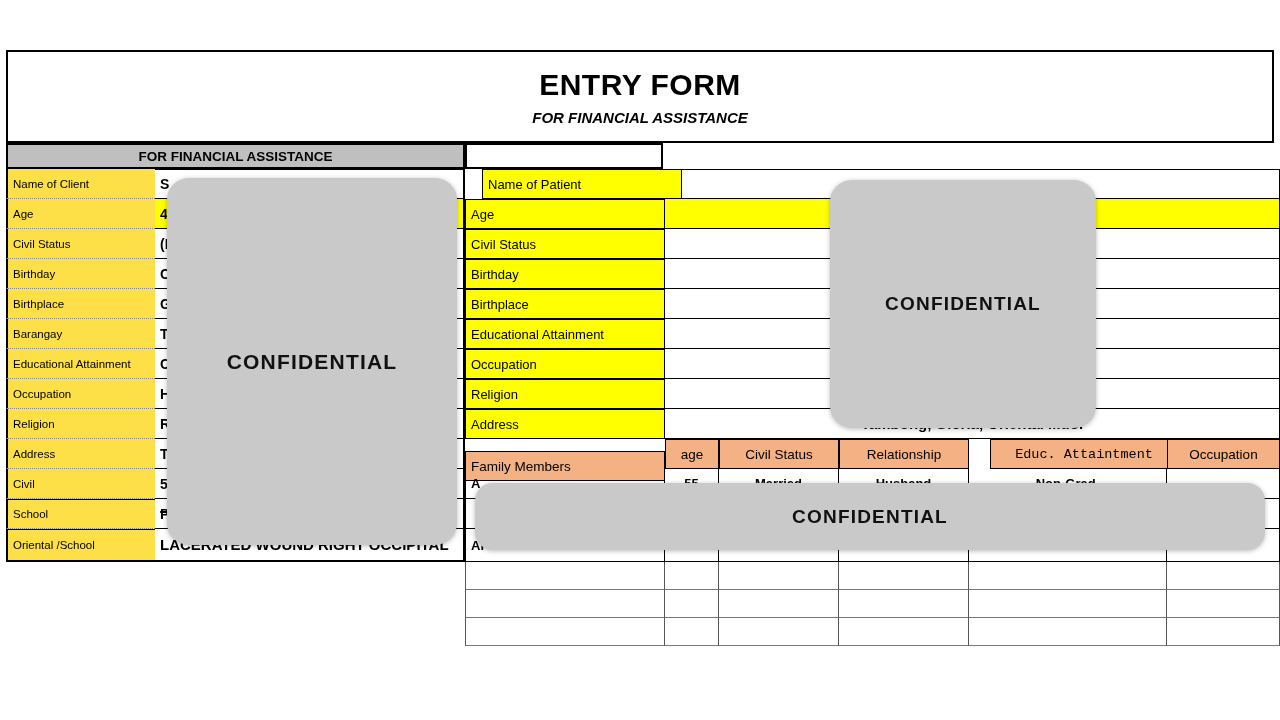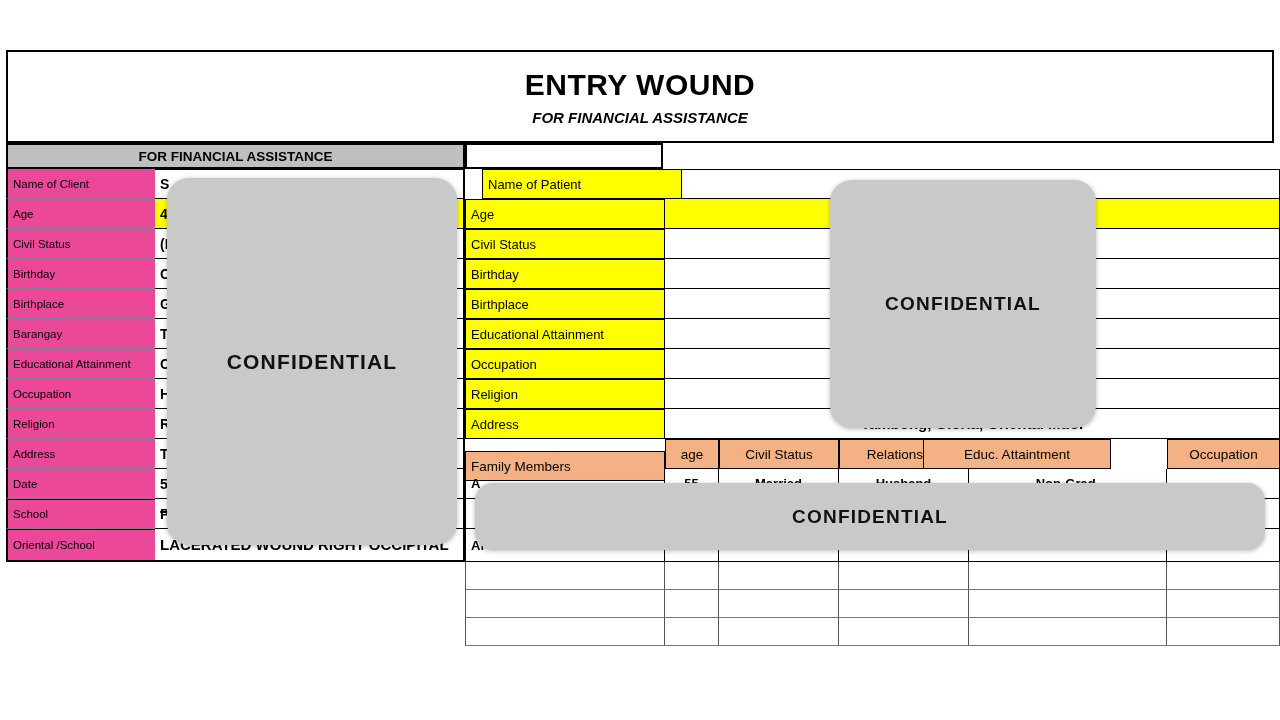--- a/index.html
+++ b/index.html
@@ -12,21 +12,21 @@
   .title-block{left:6px;top:50px;width:1268px;height:93px;border:2.5px solid #000;text-align:center;}
   .title-main{font-size:30px;font-weight:bold;letter-spacing:.5px;margin-top:16px;}
   .title-sub{font-size:15px;font-weight:bold;font-style:italic;margin-top:7px;}
   
   .sec{top:143px;height:26px;justify-content:center;font-weight:bold;font-size:13.5px;
        border:2px solid #000;}
   .sec-gray{left:6px;width:459px;background:#BFBFBF;}
   .sec-blank{left:465px;width:198px;background:#fff;}
   .sec-green{left:663px;width:617px;background:#00B050;}
   
-  .lbl{left:6px;width:149px;background:#ec4899;border-left:2px solid #000;
+  .lbl{left:6px;width:149px;background:#fde047;border-left:2px solid #000;
        border-bottom:1px dotted #888;font-size:11.5px;}
   .val{left:155px;width:310px;border-right:2.5px solid #000;border-bottom:1.5px solid #000;
        font-weight:bold;font-size:14px;}
   .val-yellow{background:#FFFF00;}
   
   .mid{left:465px;width:200px;background:#FFFF00;border:1.5px solid #000;font-size:13px;}
   
   .rval{left:665px;width:615px;border-bottom:1.5px solid #000;border-right:1px solid #000;
         font-weight:bold;font-size:15px;justify-content:center;}
   .rval-yellow{background:#FFFF00;}
@@ -45,38 +45,38 @@
   .confid-left{left:167px;top:178px;width:290px;height:367px;font-size:21px;}
   .confid-right{left:830px;top:180px;width:266px;height:248px;font-size:19px;}
   .confid-bottom{left:475px;top:483px;width:790px;height:67px;font-size:19px;border-radius:18px;}
 </style>
 </head>
 <body>
 
 <div id="screen">
 
   <div class="abs title-block">
-    <div class="title-main">ENTRY WOUND</div>
+    <div class="title-main">ENTRY FORM</div>
     <div class="title-sub">FOR FINANCIAL ASSISTANCE</div>
   </div>
 
   <div class="cell sec sec-gray">FOR FINANCIAL ASSISTANCE</div>
   <div class="cell sec sec-blank"></div>
 
   <div class="cell lbl" style="top:169px;height:30px;">Name of Client</div>
   <div class="cell lbl" style="top:199px;height:30px;">Age</div>
   <div class="cell lbl" style="top:229px;height:30px;">Civil Status</div>
   <div class="cell lbl" style="top:259px;height:30px;">Birthday</div>
   <div class="cell lbl" style="top:289px;height:30px;">Birthplace</div>
   <div class="cell lbl" style="top:319px;height:30px;">Barangay</div>
   <div class="cell lbl" style="top:349px;height:30px;">Educational Attainment</div>
   <div class="cell lbl" style="top:379px;height:30px;">Occupation</div>
   <div class="cell lbl" style="top:409px;height:30px;">Religion</div>
   <div class="cell lbl" style="top:439px;height:30px;">Address</div>
-  <div class="cell lbl" style="top:469px;height:30px;">Date</div>
+  <div class="cell lbl" style="top:469px;height:30px;">Civil</div>
   <div class="cell lbl" style="top:499px;height:30px;border-top:1.5px solid #000;">School</div>
   <div class="cell lbl" style="top:529px;height:33px;border-top:1.5px solid #000;border-bottom:2.5px solid #000;">Oriental /School</div>
 
   <div class="cell val" style="top:169px;height:30px;border-top:1.5px solid #000;">S</div>
   <div class="cell val val-yellow" style="top:199px;height:30px;">4</div>
   <div class="cell val" style="top:229px;height:30px;">(M</div>
   <div class="cell val" style="top:259px;height:30px;">O</div>
   <div class="cell val" style="top:289px;height:30px;">G</div>
   <div class="cell val" style="top:319px;height:30px;">
     <span>T</span>
@@ -107,21 +107,21 @@
   <div class="cell rval" style="top:289px;height:30px;"></div>
   <div class="cell rval" style="top:319px;height:30px;"></div>
   <div class="cell rval" style="top:349px;height:30px;"></div>
   <div class="cell rval" style="top:379px;height:30px;"></div>
   <div class="cell rval" style="top:409px;height:30px;">Tambong, Gloria, Oriental Mdo.</div>
 
   <div class="cell fh" style="left:465px;width:200px;justify-content:flex-start;margin-top:12px;">Family Members</div>
   <div class="cell fh" style="left:665px;width:54px;">age</div>
   <div class="cell fh" style="left:719px;width:120px;">Civil Status</div>
   <div class="cell fh" style="left:839px;width:130px;">Relationship</div>
-  <div class="cell fh" style="left:923px;width:188px;">Educ. Attaintment</div>
+  <div class="cell fh" style="left:990px;width:188px;font-family:Liberation Mono, monospace;">Educ. Attaintment</div>
   <div class="cell fh" style="left:1167px;width:113px;">Occupation</div>
 
   <div class="cell fc fc-first" style="left:465px;width:200px;top:469px;height:30px;">A</div>
   <div class="cell fc" style="left:665px;width:54px;top:469px;height:30px;">55</div>
   <div class="cell fc" style="left:719px;width:120px;top:469px;height:30px;">Married</div>
   <div class="cell fc" style="left:839px;width:130px;top:469px;height:30px;">Husband</div>
   <div class="cell fc" style="left:969px;width:198px;top:469px;height:30px;">Non-Grad.</div>
   <div class="cell fc" style="left:1167px;width:113px;top:469px;height:30px;"></div>
 
   <div class="cell fc fc-first" style="left:465px;width:200px;top:499px;height:30px;"></div>

